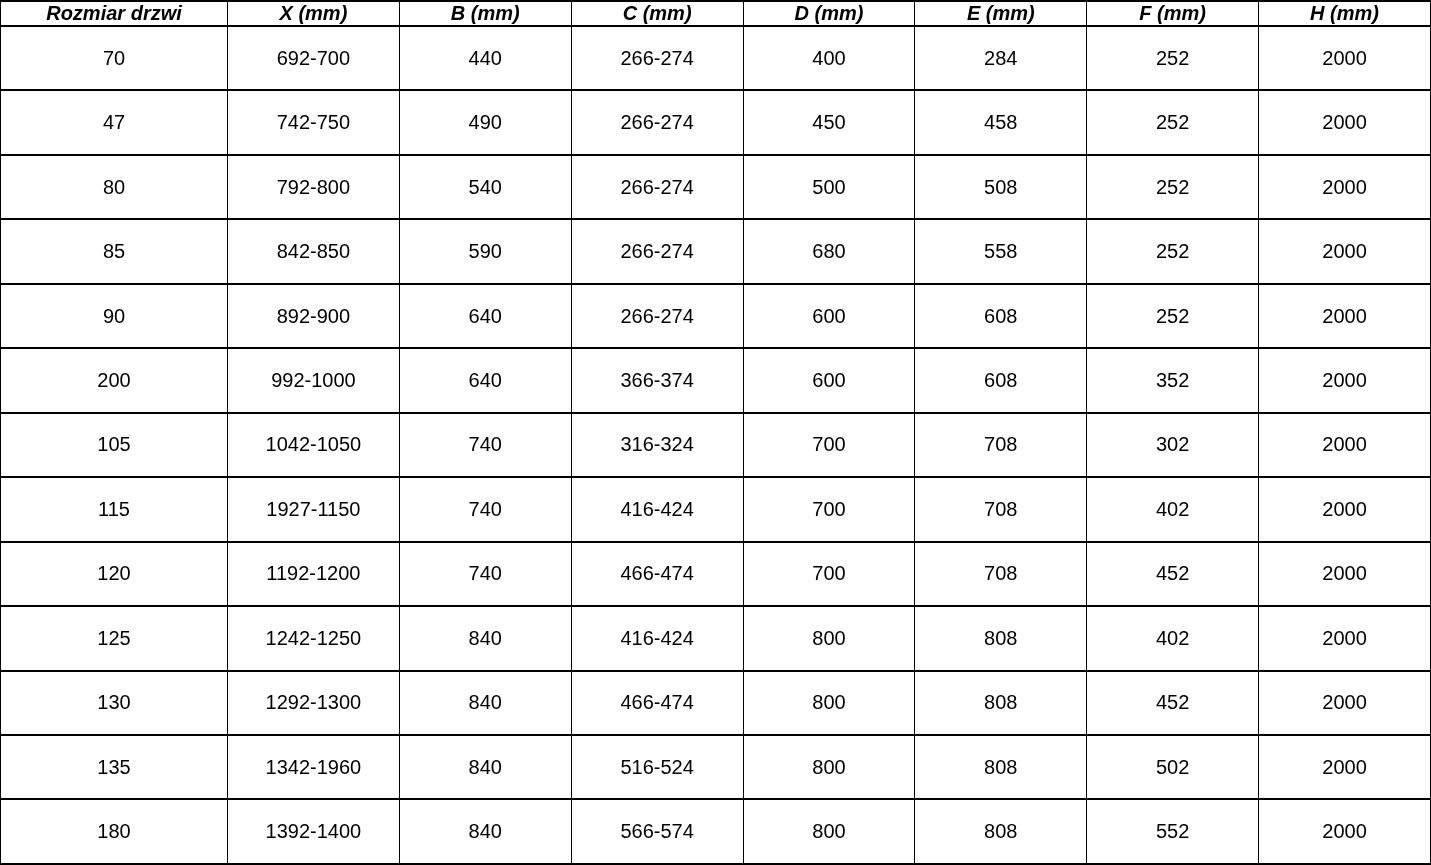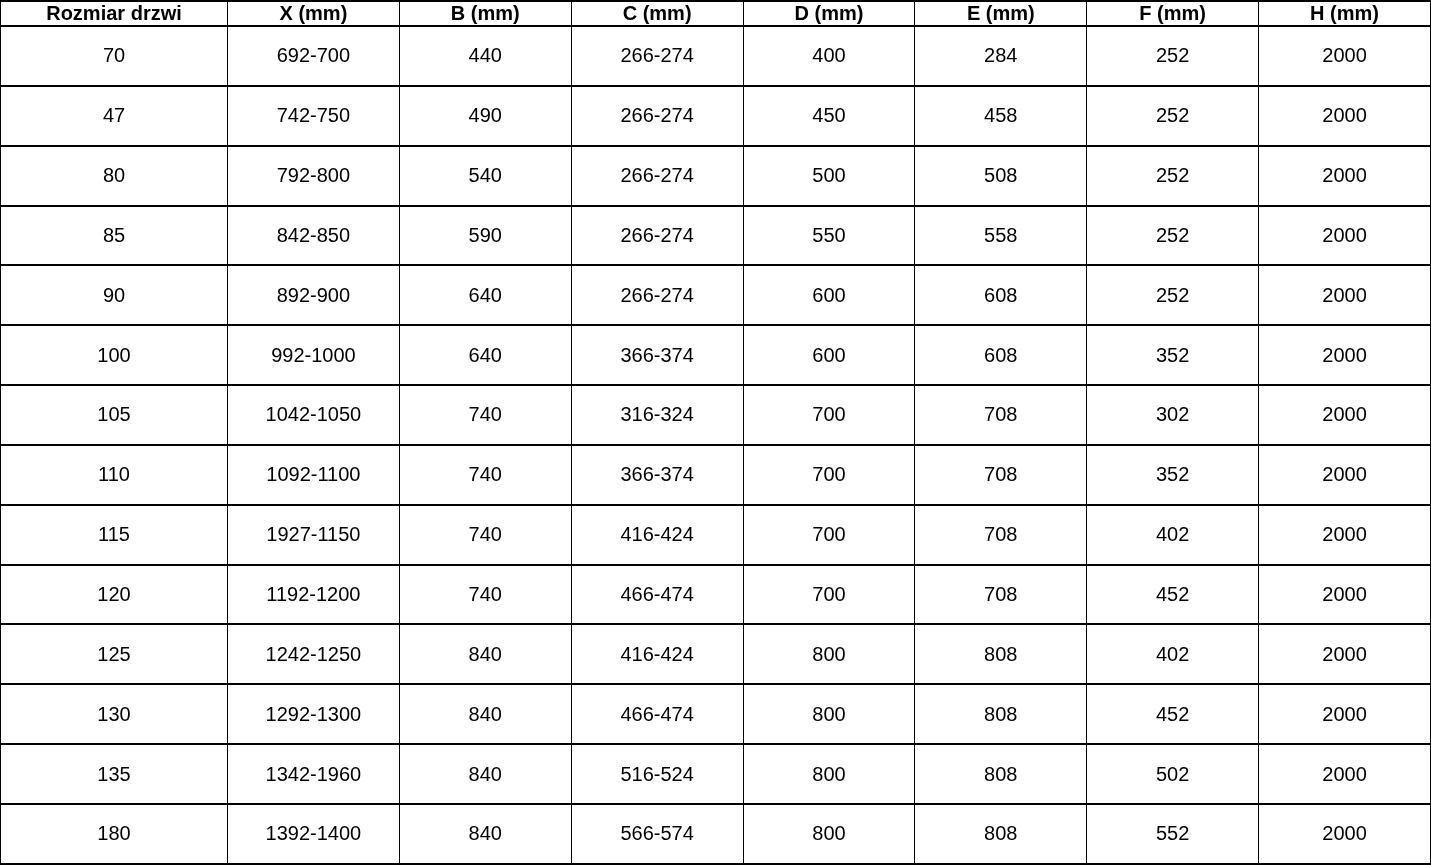--- a/index.html
+++ b/index.html
@@ -26,20 +26,21 @@
     border-bottom: 2px solid #000000;
     text-align: center;
     vertical-align: middle;
     font-size: 20px;
     padding: 0;
     overflow: hidden;
     white-space: nowrap;
   }
   #size-table th {
     font-weight: bold;
+    font-style: italic;
   }
   #size-table col.first-col {
     width: 227px;
   }
 </style>
 </head>
 <body>
 
 <table id="size-table">
   <colgroup>
@@ -93,66 +94,56 @@
         <td>500</td>
         <td>508</td>
         <td>252</td>
         <td>2000</td>
       </tr>
       <tr>
         <td>85</td>
         <td>842-850</td>
         <td>590</td>
         <td>266-274</td>
-        <td>550</td>
+        <td>680</td>
         <td>558</td>
         <td>252</td>
         <td>2000</td>
       </tr>
       <tr>
         <td>90</td>
         <td>892-900</td>
         <td>640</td>
         <td>266-274</td>
         <td>600</td>
         <td>608</td>
         <td>252</td>
         <td>2000</td>
       </tr>
       <tr>
-        <td>100</td>
+        <td>200</td>
         <td>992-1000</td>
         <td>640</td>
         <td>366-374</td>
         <td>600</td>
         <td>608</td>
         <td>352</td>
         <td>2000</td>
       </tr>
       <tr>
         <td>105</td>
         <td>1042-1050</td>
         <td>740</td>
         <td>316-324</td>
         <td>700</td>
         <td>708</td>
         <td>302</td>
         <td>2000</td>
       </tr>
       <tr>
-        <td>110</td>
-        <td>1092-1100</td>
-        <td>740</td>
-        <td>366-374</td>
-        <td>700</td>
-        <td>708</td>
-        <td>352</td>
-        <td>2000</td>
-      </tr>
-      <tr>
         <td>115</td>
         <td>1927-1150</td>
         <td>740</td>
         <td>416-424</td>
         <td>700</td>
         <td>708</td>
         <td>402</td>
         <td>2000</td>
       </tr>
       <tr>

